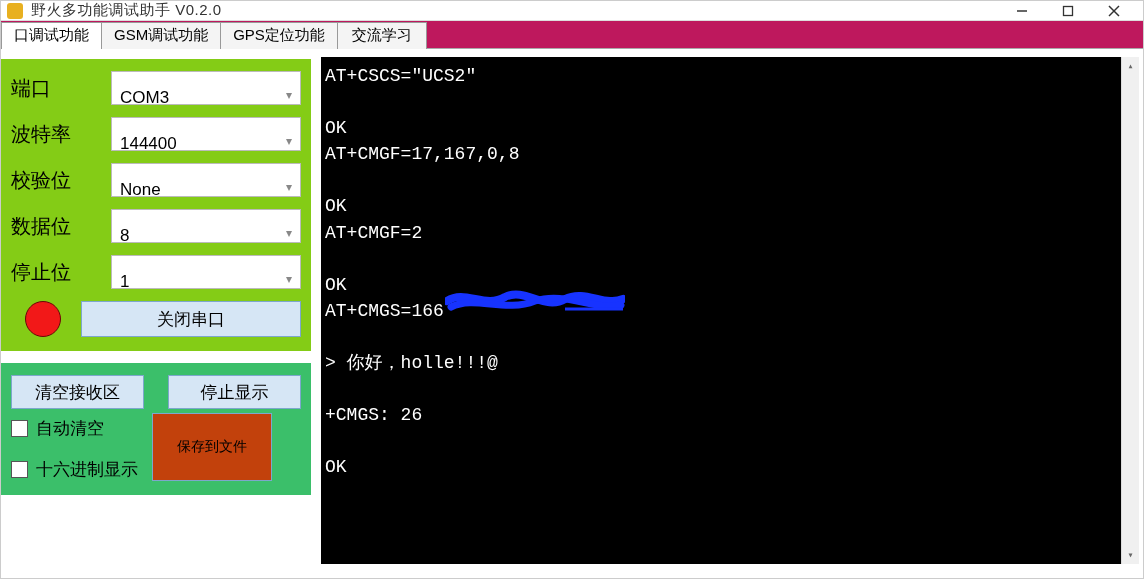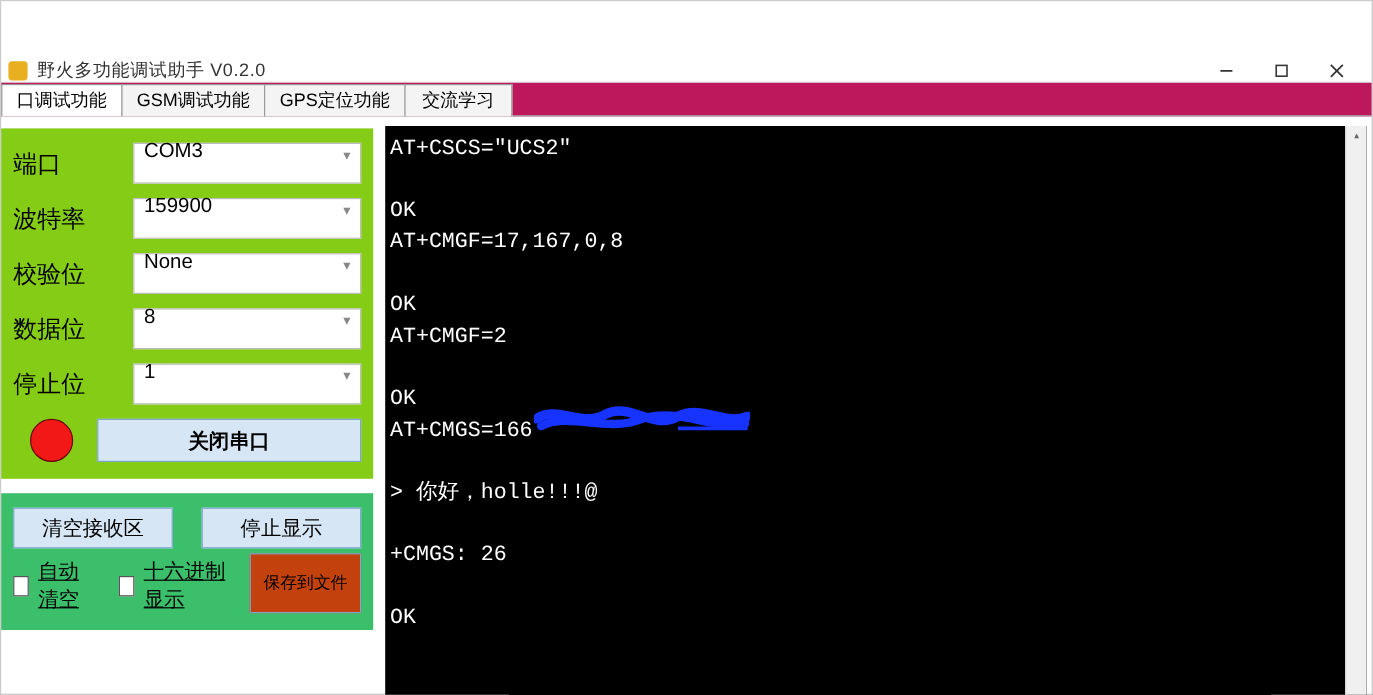--- a/index.html
+++ b/index.html
@@ -17,21 +17,20 @@
     width: 1144px;
     height: 579px;
     position: relative;
   }
   .titlebar {
     display: flex;
     align-items: center;
     height: 20px;
     padding: 0 6px;
     border-bottom: 1px solid #ddd;
-    margin-top: 48px;
   }
   .app-icon {
     width: 16px; height: 16px;
     background: #e8b020;
     border-radius: 3px;
     margin-right: 8px;
   }
   .title-text {
     font-size: 15px;
     letter-spacing: 0.5px;
@@ -96,38 +95,37 @@
     width: 100px;
     font-size: 20px;
     color: #000;
   }
   .combo {
     flex: 1;
     height: 16px;
     background: #fff;
     border: 1px solid #bbb;
     display: flex;
-    align-items: flex-end;
+    align-items: flex-start;
     padding: 16px 8px;
     position: relative;
     cursor: pointer;
     font-size: 17px;
   }
   .combo::after {
     content: "▾";
     color: #888;
     margin-left: auto;
     font-size: 12px;
   }
   .status-row {
     display: flex;
     align-items: center;
     gap: 20px;
     margin-top: 6px;
-    font-weight: bold;
   }
   .status-dot {
     width: 36px; height: 36px;
     background: #f21818;
     border-radius: 50%;
     margin-left: 14px;
     border: 1px solid #6a0707;
   }
   .btn {
     background: #d6e6f5;
@@ -147,23 +145,22 @@
     gap: 24px;
     margin-bottom: 4px;
   }
   .panel2-top .btn { flex: 1; height: 34px; display:flex;align-items:center;justify-content:center;}
   .panel2-bottom {
     display: flex;
     align-items: stretch;
     gap: 14px;
   }
   .check-col {
-    display: flex; flex-direction: row; gap: 18px;
+    display: flex; flex-direction: column; gap: 18px;
     padding-top: 4px;
-    text-decoration: underline;
   }
   .check-item {
     display: flex; align-items: center; gap: 8px;
     font-size: 17px;
     cursor: pointer;
   }
   .chk {
     width: 17px; height: 17px;
     border: 1.5px solid #555;
     background: #fff;
@@ -255,21 +252,21 @@
       <div class="panel1">
         <div class="row">
           <div class="row-label">端口</div>
           <div class="combo">
               <span>COM3</span>
             </div>
         </div>
         <div class="row">
           <div class="row-label">波特率</div>
           <div class="combo">
-              <span>159900</span>
+              <span>144400</span>
             </div>
         </div>
         <div class="row">
           <div class="row-label">校验位</div>
           <div class="combo">
               <span>None</span>
             </div>
         </div>
         <div class="row">
           <div class="row-label">数据位</div>

